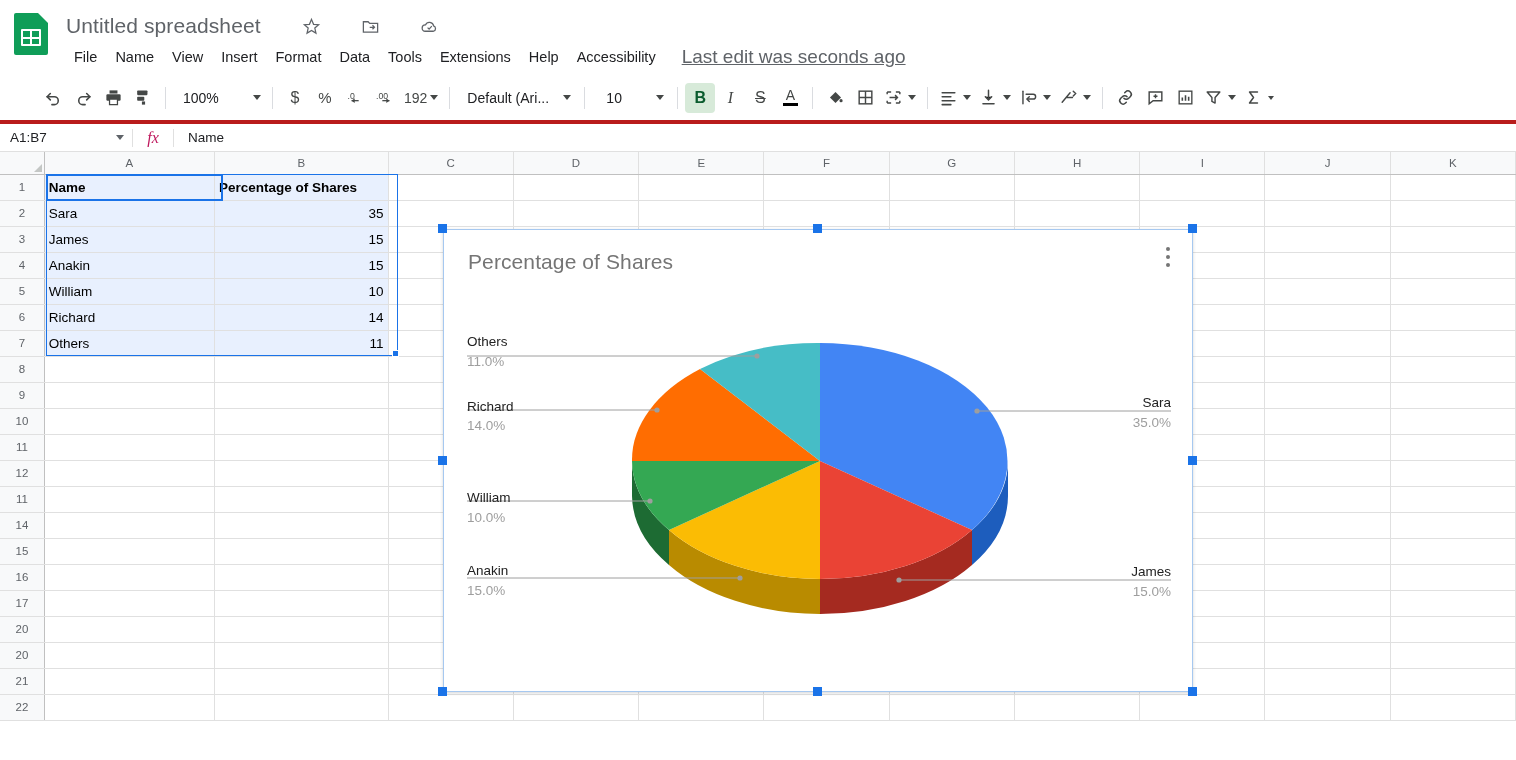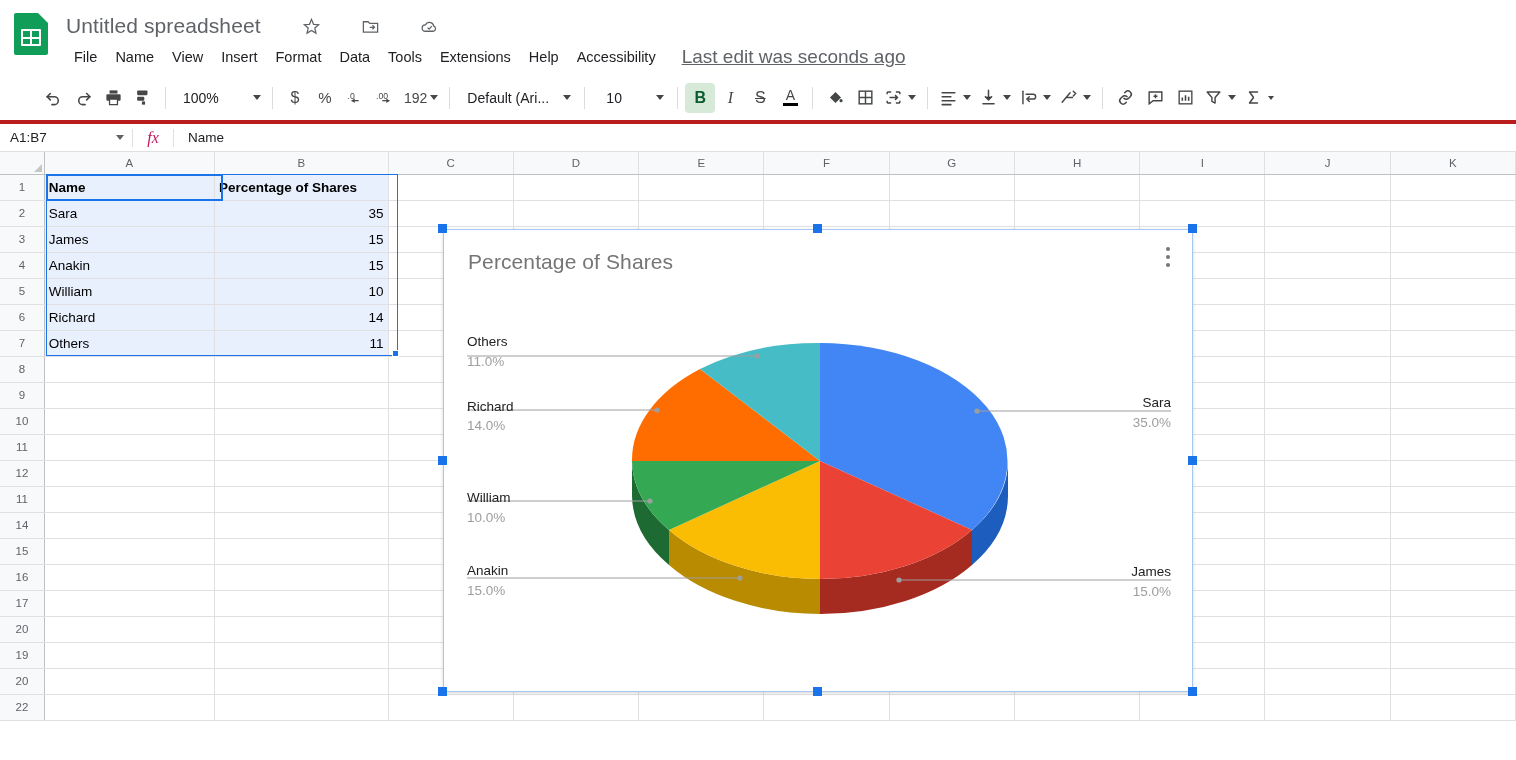--- a/index.html
+++ b/index.html
@@ -795,35 +795,35 @@
           <td class="cell"></td>
           <td class="cell"></td>
           <td class="cell"></td>
           <td class="cell"></td>
           <td class="cell"></td>
           <td class="cell"></td>
           <td class="cell"></td>
           <td class="cell"></td>
         </tr>
         <tr>
-          <td class="rowhdr">19</td>
-          <td class="cell"></td>
-          <td class="cell"></td>
-          <td class="cell"></td>
-          <td class="cell"></td>
-          <td class="cell"></td>
-          <td class="cell"></td>
-          <td class="cell"></td>
-          <td class="cell"></td>
-          <td class="cell"></td>
-          <td class="cell"></td>
-          <td class="cell"></td>
-        </tr>
-        <tr>
           <td class="rowhdr">20</td>
+          <td class="cell"></td>
+          <td class="cell"></td>
+          <td class="cell"></td>
+          <td class="cell"></td>
+          <td class="cell"></td>
+          <td class="cell"></td>
+          <td class="cell"></td>
+          <td class="cell"></td>
+          <td class="cell"></td>
+          <td class="cell"></td>
+          <td class="cell"></td>
+        </tr>
+        <tr>
+          <td class="rowhdr">21</td>
           <td class="cell"></td>
           <td class="cell"></td>
           <td class="cell"></td>
           <td class="cell"></td>
           <td class="cell"></td>
           <td class="cell"></td>
           <td class="cell"></td>
           <td class="cell"></td>
           <td class="cell"></td>
           <td class="cell"></td>

